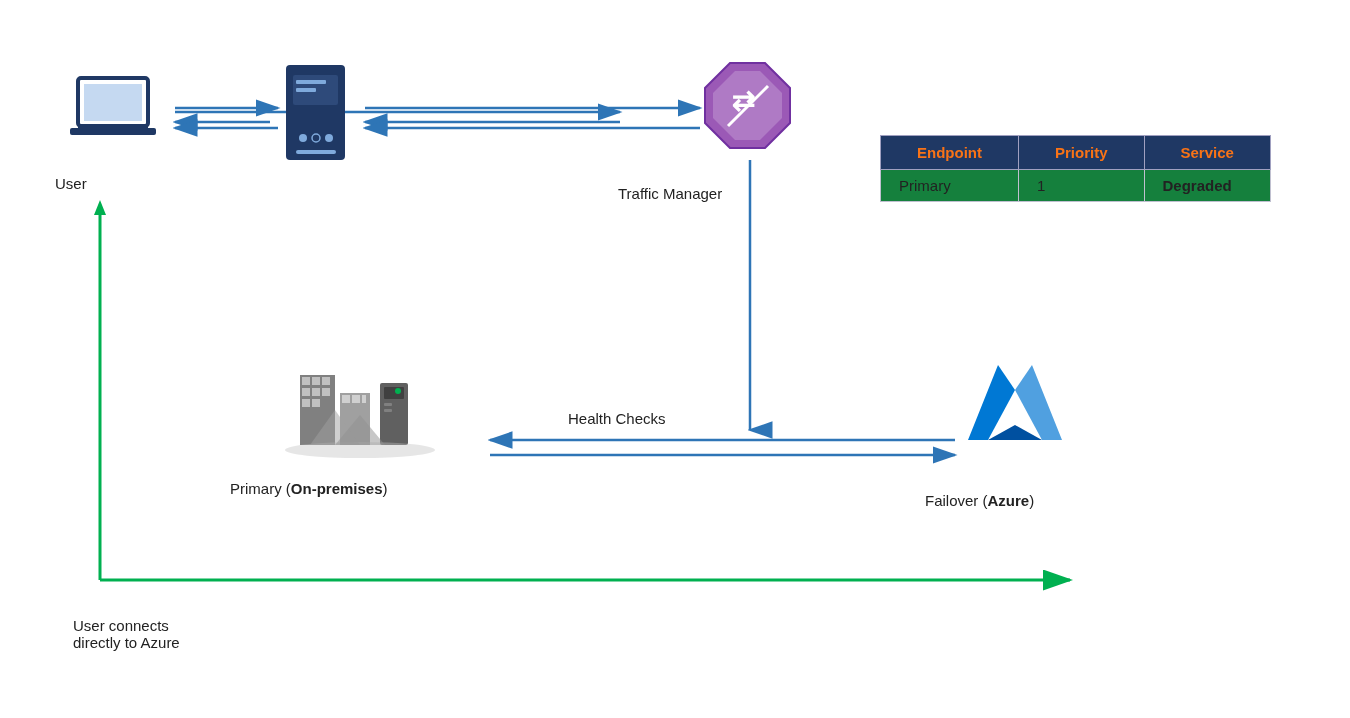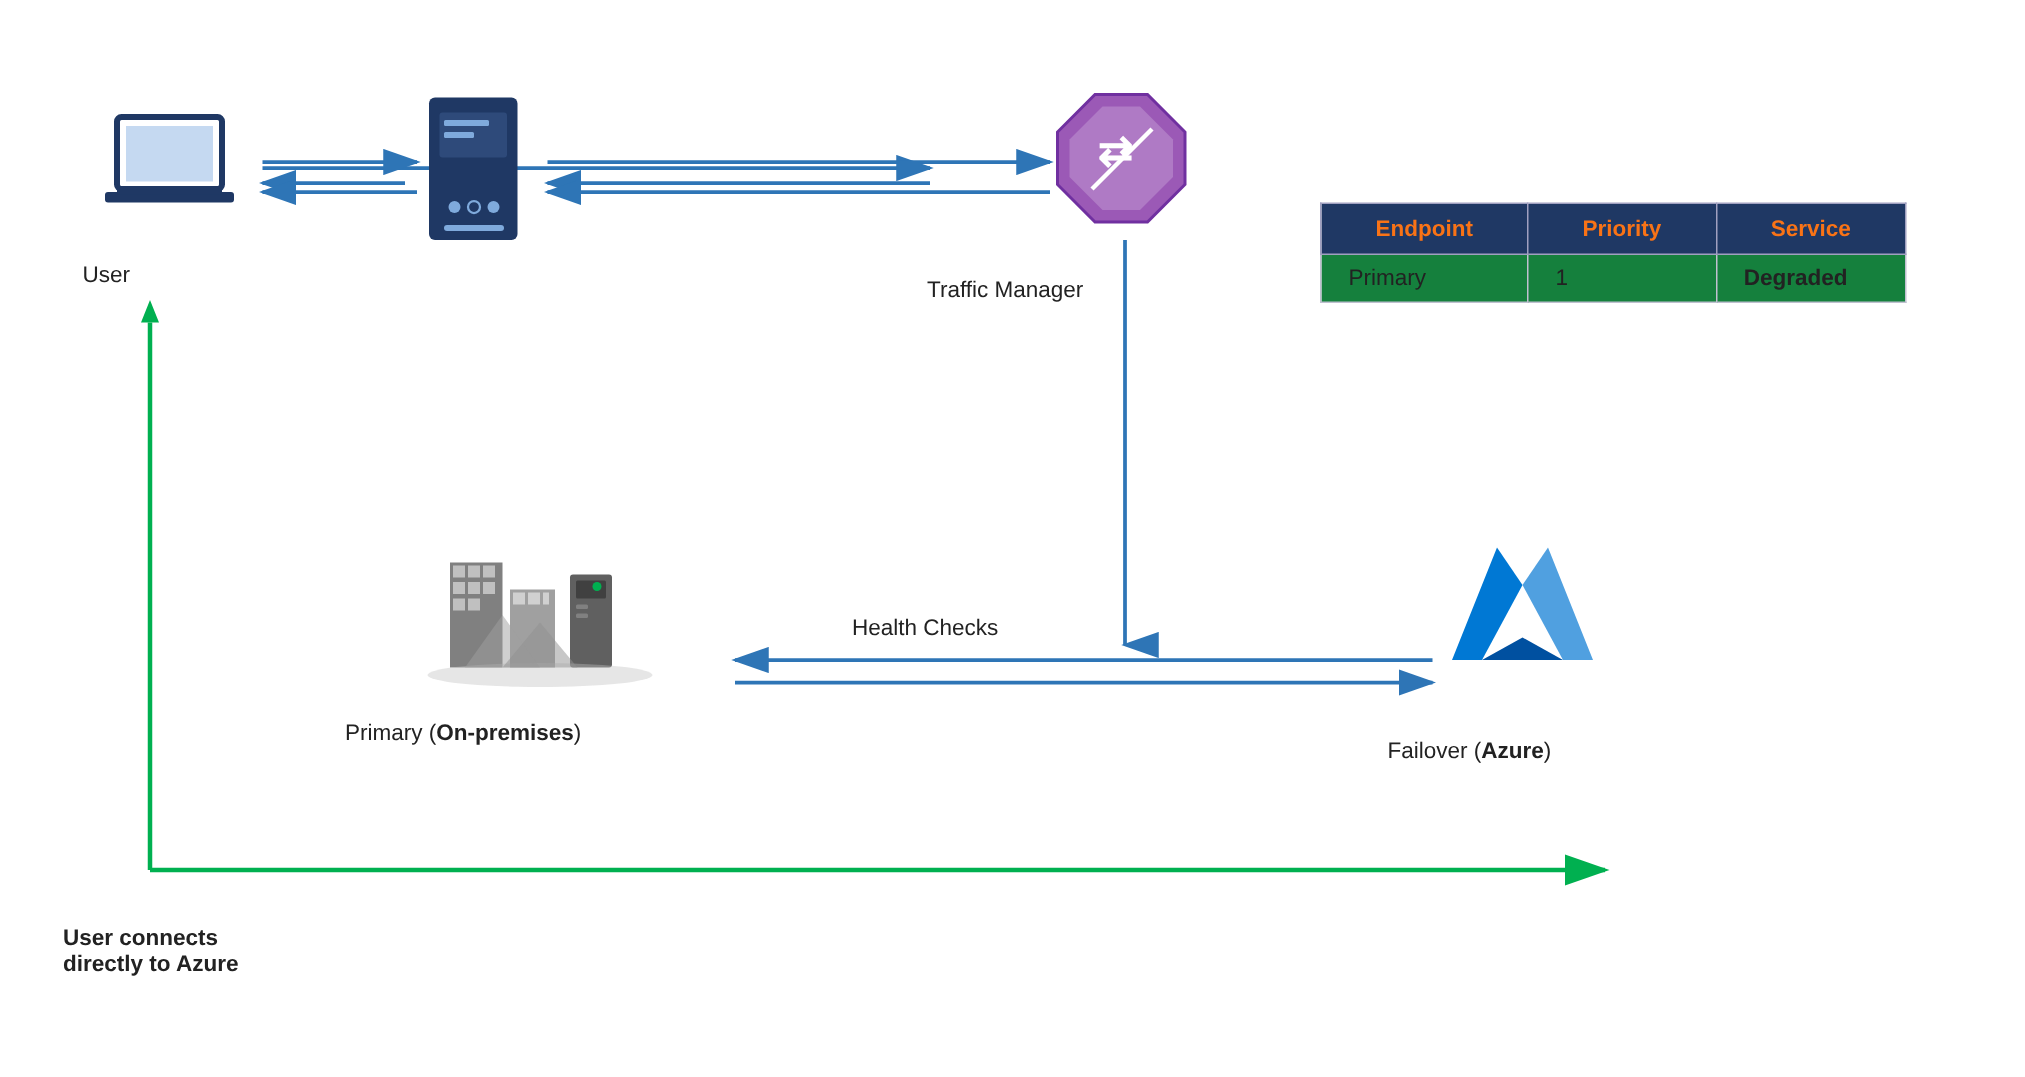--- a/index.html
+++ b/index.html
@@ -50,21 +50,21 @@
       position: absolute;
       font-size: 15px;
       color: #222;
       text-align: left;
     }
     .label-user { left: 55px; top: 175px; }
     .label-dns { left: 255px; top: 175px; text-align: center; }
     .label-tm { left: 618px; top: 185px; text-align: center; }
     .label-primary { left: 230px; top: 480px; text-align: right; }
     .label-failover { left: 925px; top: 490px; text-align: left; }
-    .label-user-connects { left: 42px; top: 600px; font-size: 15px; font-weight: bold; }
+    .label-user-connects { left: 73px; top: 600px; font-size: 15px; }
     .label-health { left: 520px; top: 410px; font-size: 15px; margin-left: 48px; }
 
     
     .endpoint-table {
       position: absolute;
       left: 880px;
       top: 135px;
       border-collapse: collapse;
       font-size: 15px;
     }

